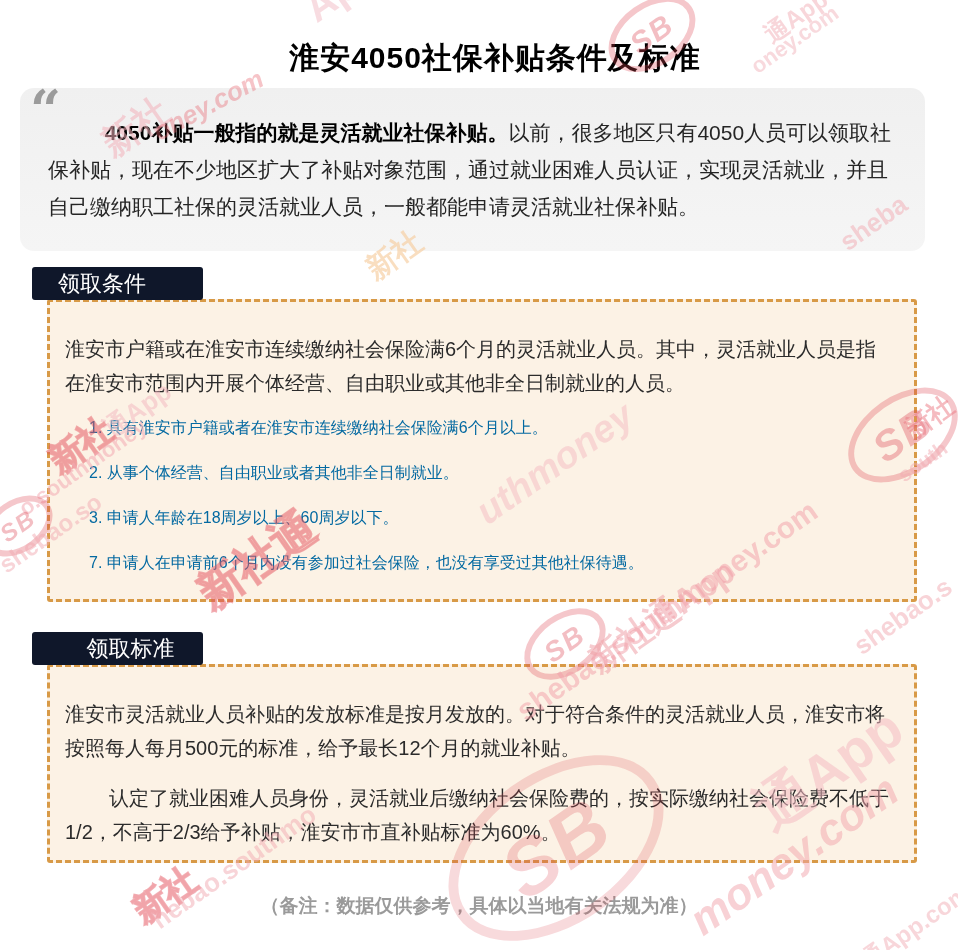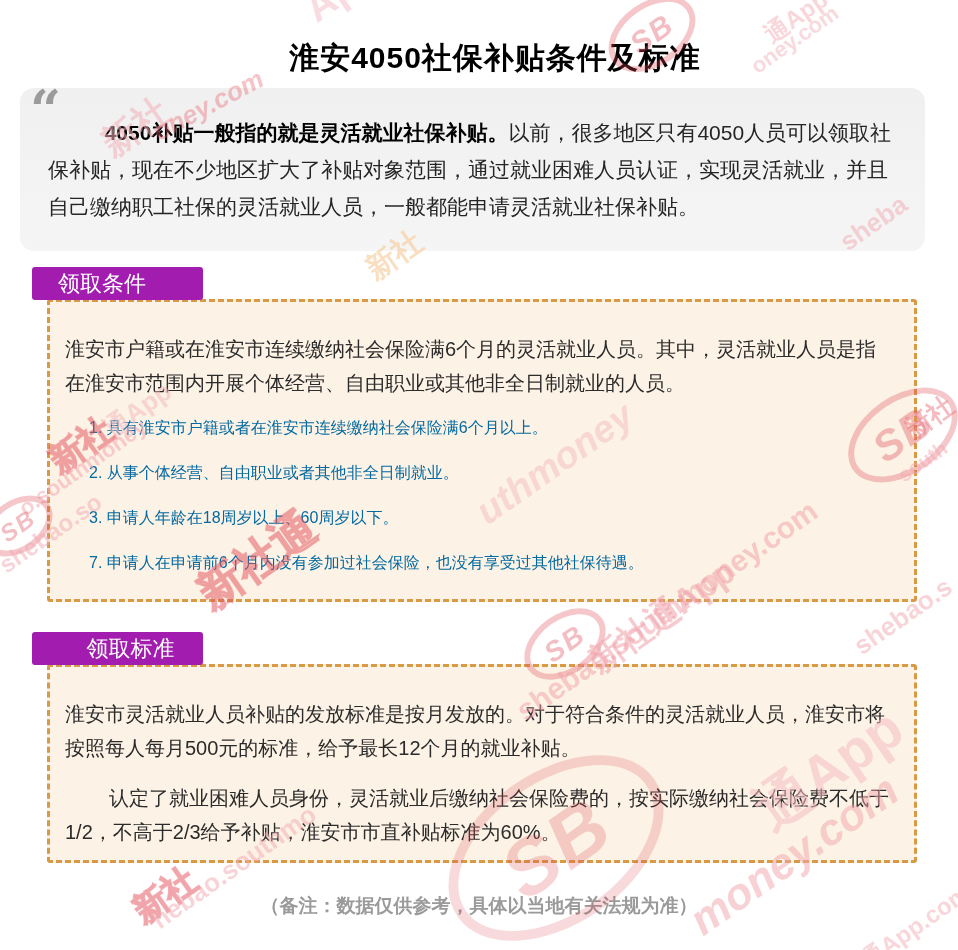--- a/index.html
+++ b/index.html
@@ -11,21 +11,21 @@
   
   .intro{position:absolute;left:20px;top:88px;width:905px;box-sizing:border-box;
          background:linear-gradient(180deg,#f0f0f0,#f5f5f5);border-radius:14px;
          padding:26px 28px 26px 28px;z-index:1;}
   .intro p{margin:0;font-size:21px;line-height:37px;color:#252525;text-indent:2.7em;}
   .intro .lead{font-weight:bold;color:#000;}
   .quote{position:absolute;left:10px;top:-10px;font-family:"DejaVu Serif",serif;
          font-size:54px;font-weight:bold;color:#9b9b9b;line-height:1.2;}
   
   .sec-head{position:absolute;left:32px;width:171px;height:33px;box-sizing:border-box;
-            background:#a21caf;color:#fff;font-size:22px;line-height:33px;
+            background:#0f172a;color:#fff;font-size:22px;line-height:33px;
             padding-left:26px;border-radius:3px;z-index:2;}
   .sec-head.h1{top:267px;}
   .sec-head.h2{top:632px;text-align:center;}
   
   .panel{position:absolute;left:47px;width:870px;box-sizing:border-box;
          background:#FCF2E5;border:3px dashed #D89A47;border-radius:3px;z-index:1;}
   .panel.p1{top:299px;height:303px;padding:30px 20px 0 15px;}
   .panel.p2{top:664px;height:199px;padding:30px 20px 0 15px;}
   .panel p{margin:0;font-size:20px;line-height:34px;color:#2b2b2b;}
   .panel p.indent{text-indent:2.2em;margin-top:16px;}

